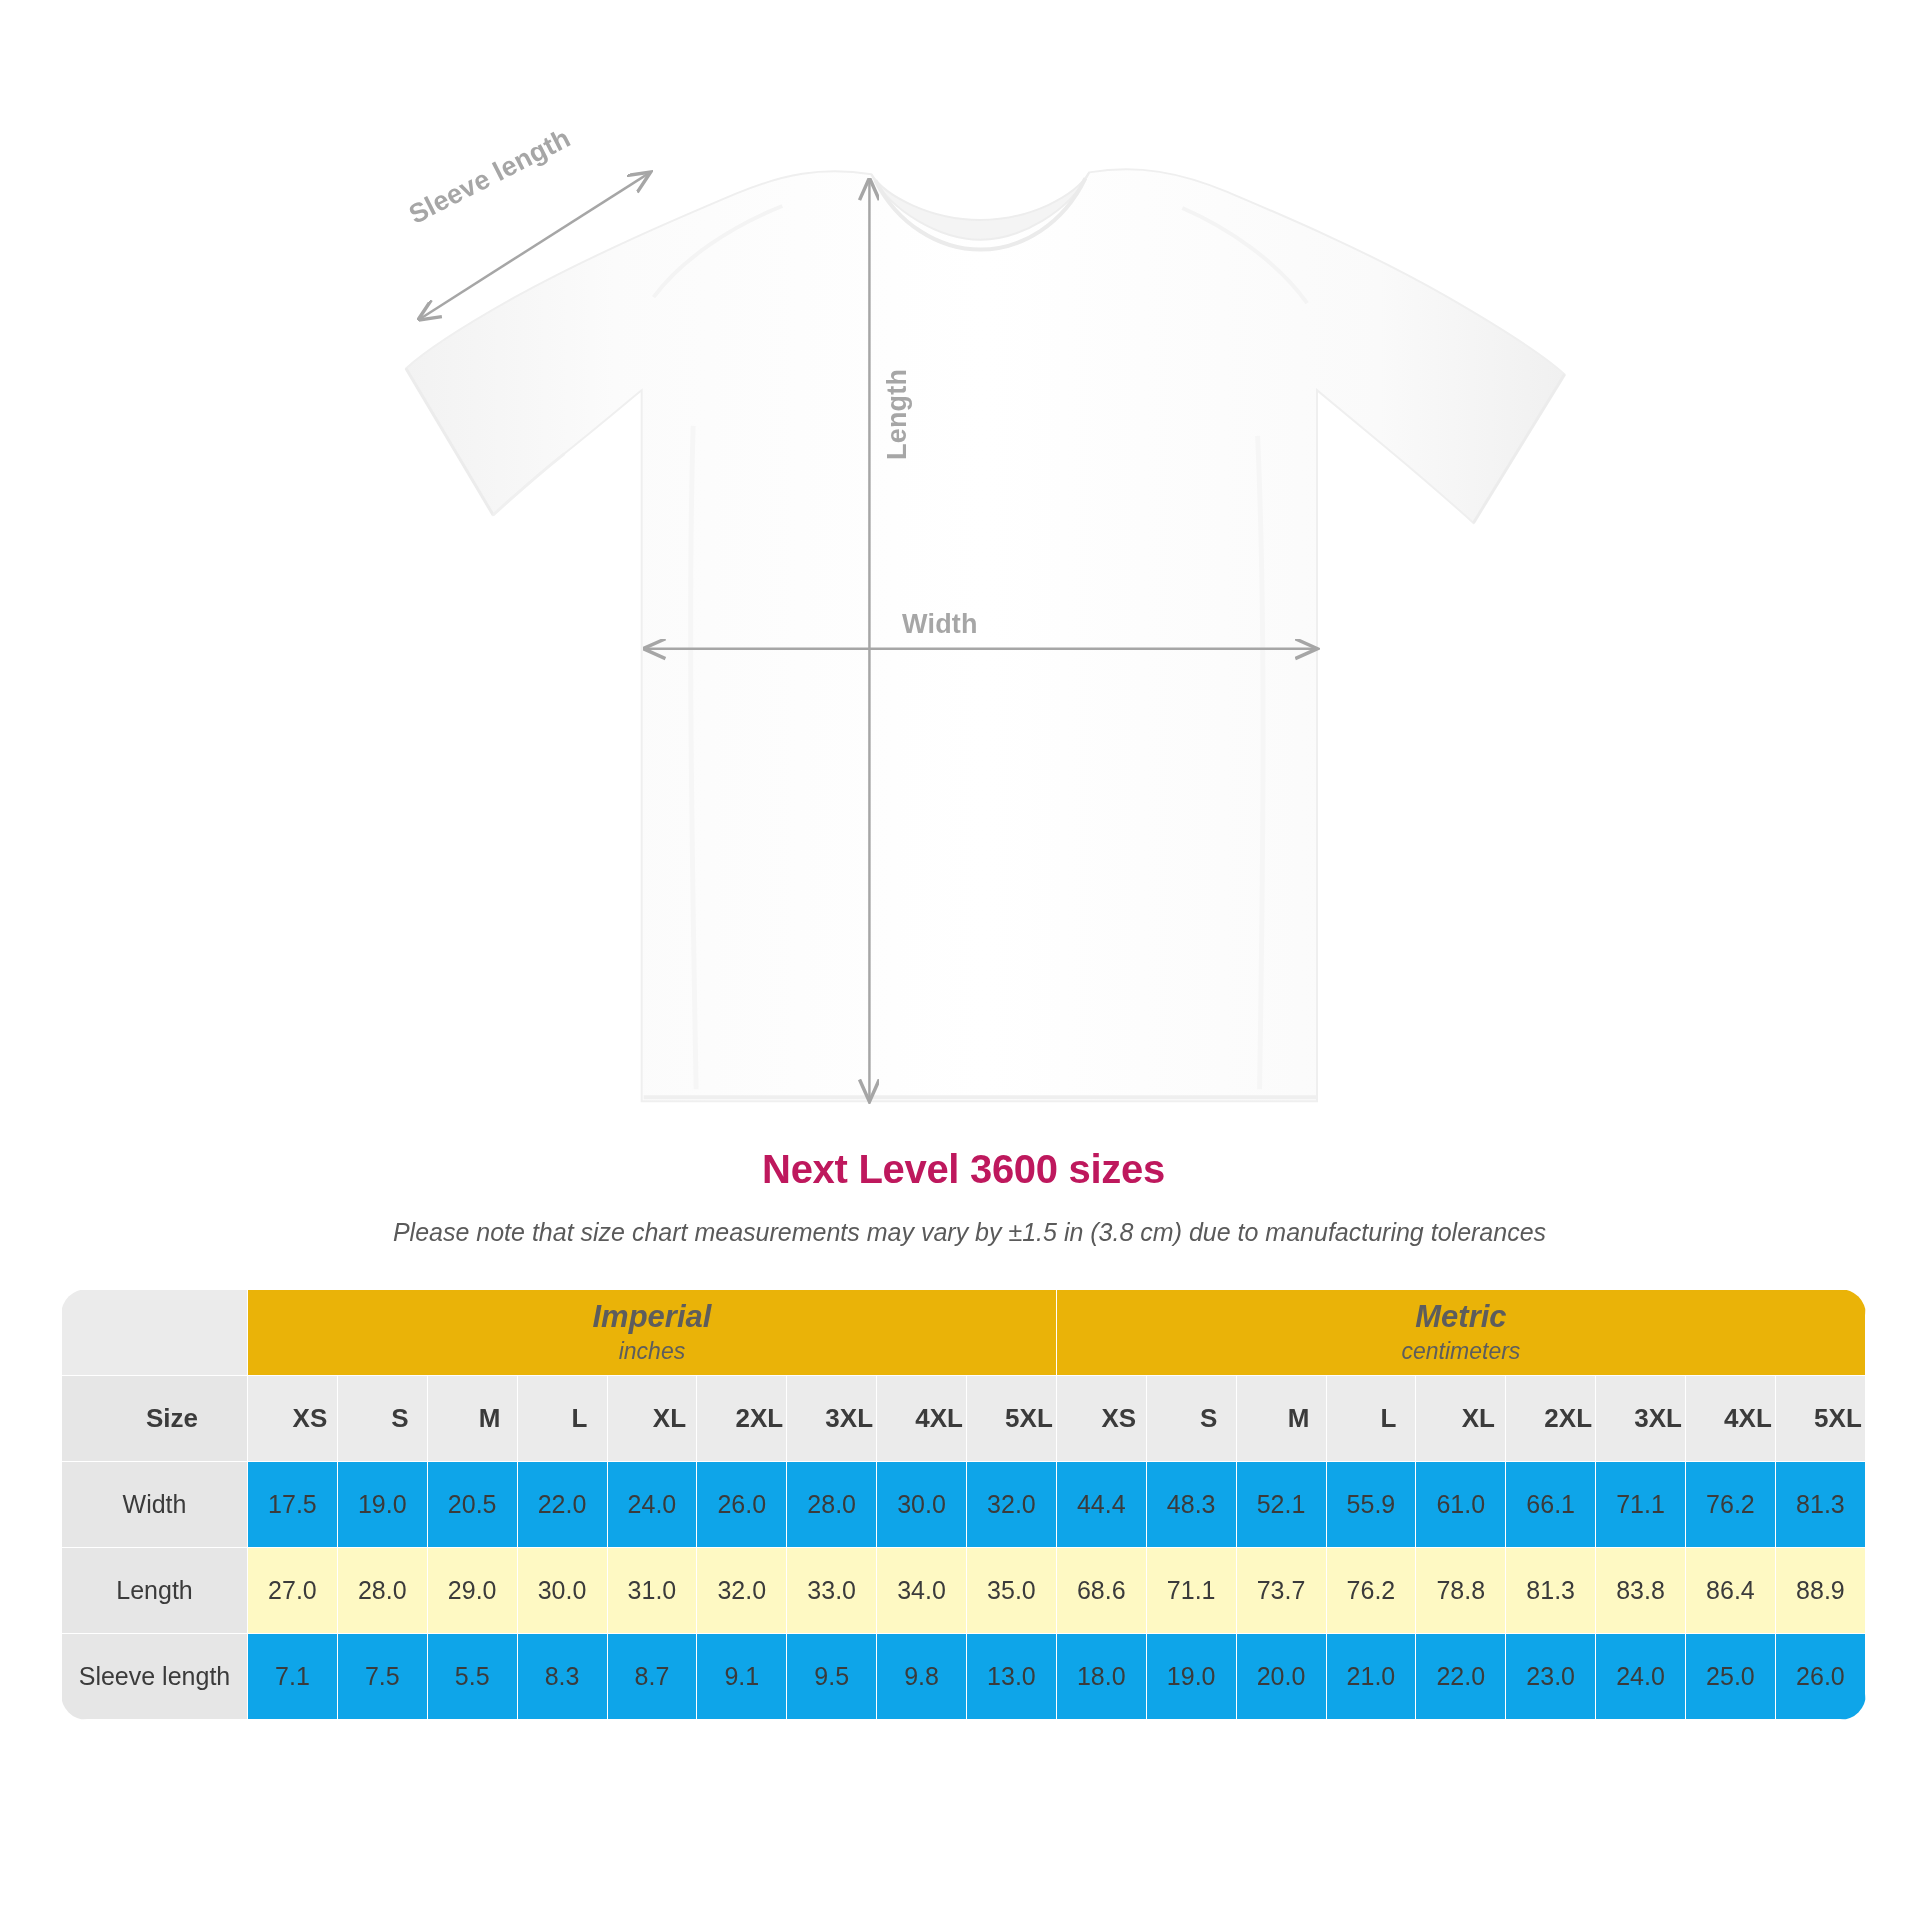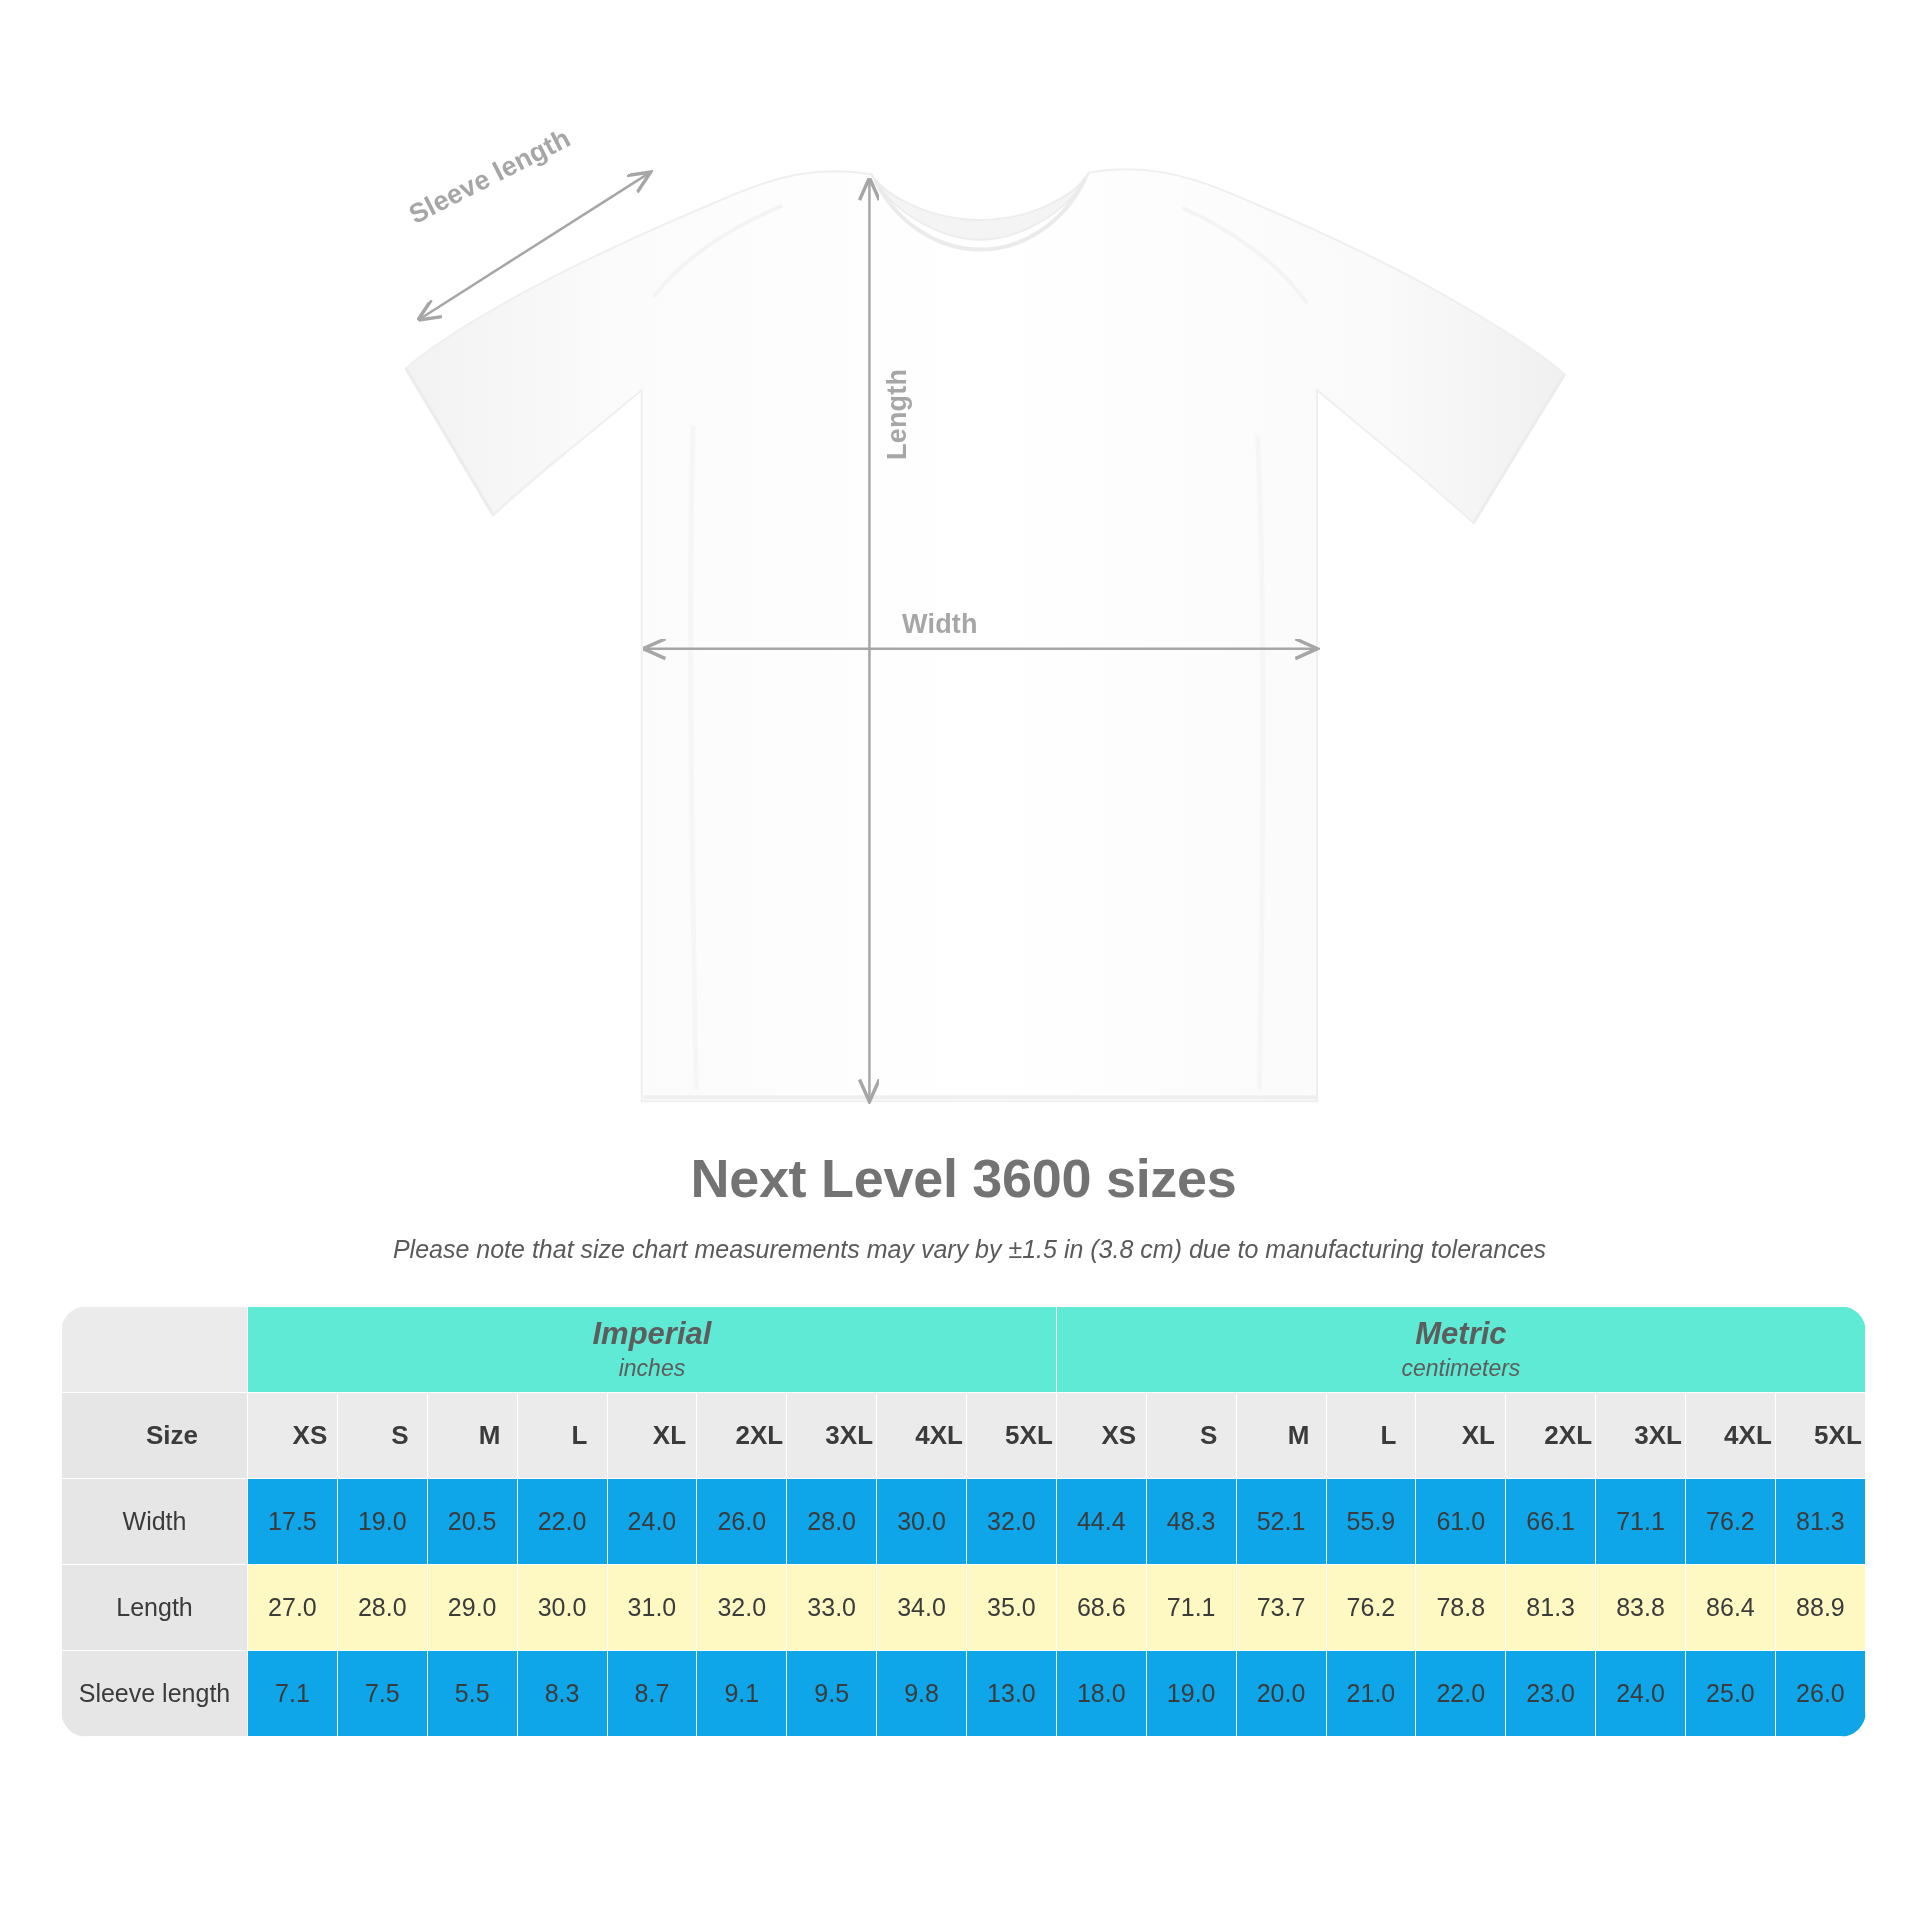--- a/index.html
+++ b/index.html
@@ -50,23 +50,23 @@
     left: 902px;
     top: 609px;
   }
 
   
   .title-block {
     text-align: center;
     margin-top: 18px;
   }
   .chart-title {
-    font-size: 54px;
-    font-weight: bold;
-    color: #737373;
+    font-size: 40px;
+    font-weight: bold;
+    color: #be185d;
     margin: 16px;
     letter-spacing: -0.3px;
   }
   .chart-note {
     font-size: 25px;
     font-style: italic;
     color: #5a5a5a;
     margin: 26px 0 0 12px;
   }
 
@@ -85,21 +85,21 @@
   table.size-table th {
     text-align: center;
     font-size: 25px;
     color: #3b3b3b;
     font-weight: normal;
     padding: 0;
     height: 85px;
     border: 1px solid #ffffff;
   }
   .unit-head {
-    background: #5eead4;
+    background: #eab308;
     height: 119px;
     vertical-align: middle;
   }
   .unit-head .u-name {
     font-size: 31px;
     font-weight: bold;
     font-style: italic;
     color: #5d5d5d;
     line-height: 1.25;
   }

